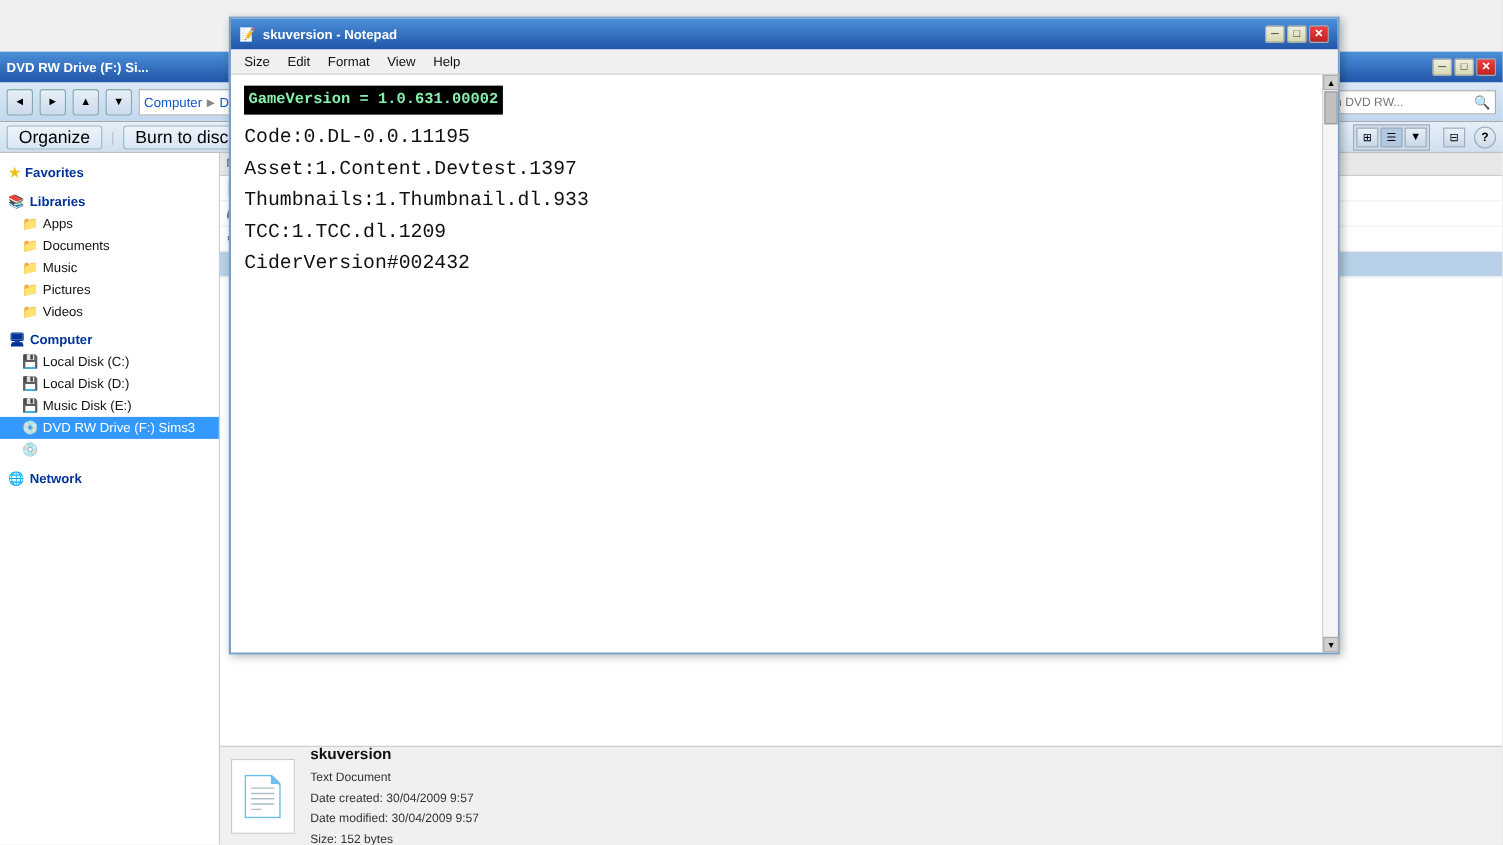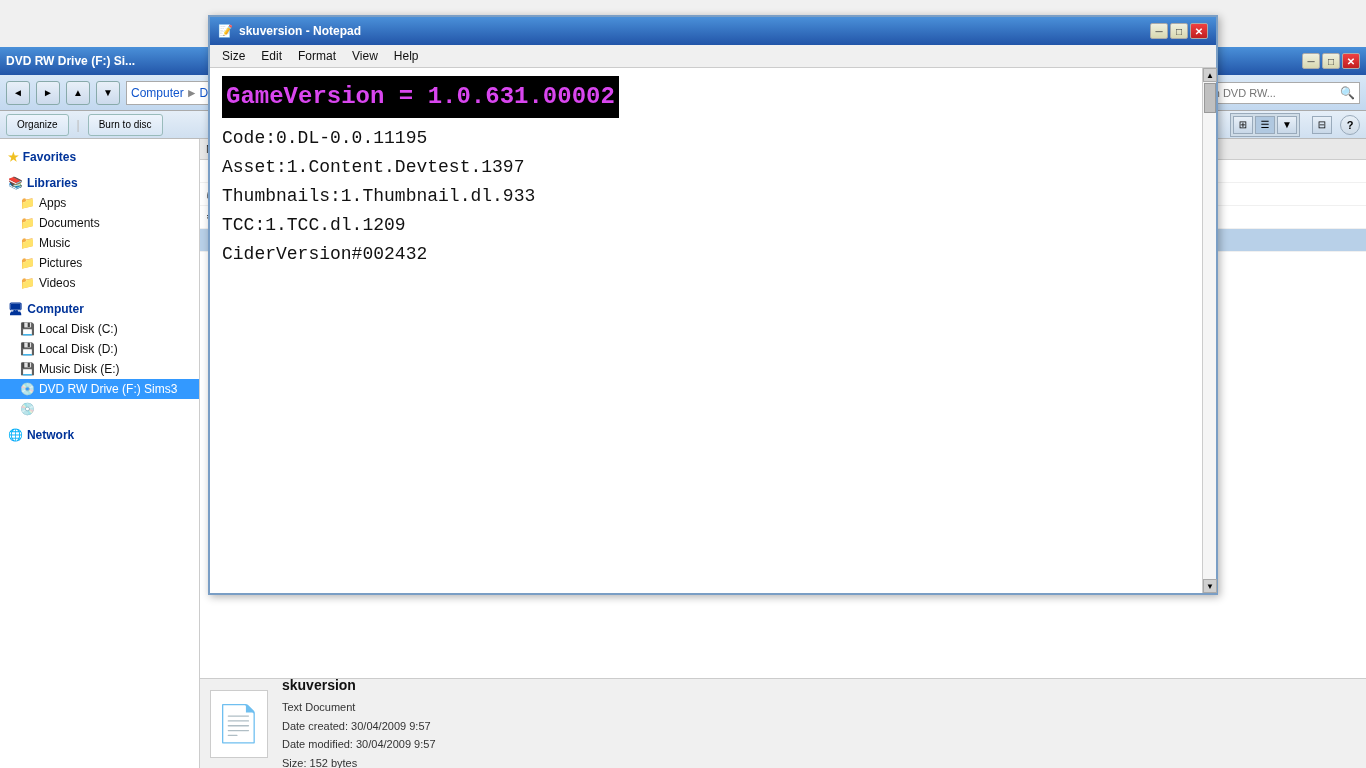--- a/index.html
+++ b/index.html
@@ -57,21 +57,21 @@
       border-bottom: 1px solid #bbb;
       height: 28px;
     }
 
     .toolbar-btn {
       background: linear-gradient(to bottom, #eef4fc, #d8e6f4);
       border: 1px solid #9bb;
       border-radius: 3px;
       padding: 2px 10px;
       cursor: pointer;
-      font-size: 10px;
+      font-size: 16px;
       height: 22px;
     }
 
     
     .explorer-main {
       display: flex;
       flex: 1;
       overflow: hidden;
     }
 
@@ -241,24 +241,24 @@
       font-family: 'Courier New', monospace;
       font-size: 18px;
       line-height: 1.6;
       overflow-y: auto;
       color: #111;
       background: white;
     }
 
     .notepad-content .highlighted-line {
       background: #000;
-      color: #d946ef;
+      color: #86efac;
       display: inline-block;
       padding: 0 2px;
-      font-size: 24px;
+      font-size: 14px;
       font-weight: bold;
       border: 2px solid #000;
     }
 
     
     .explorer-chrome {
       background: linear-gradient(to bottom, #4a90d9, #2255a8);
       height: 28px;
       display: flex;
       align-items: center;

